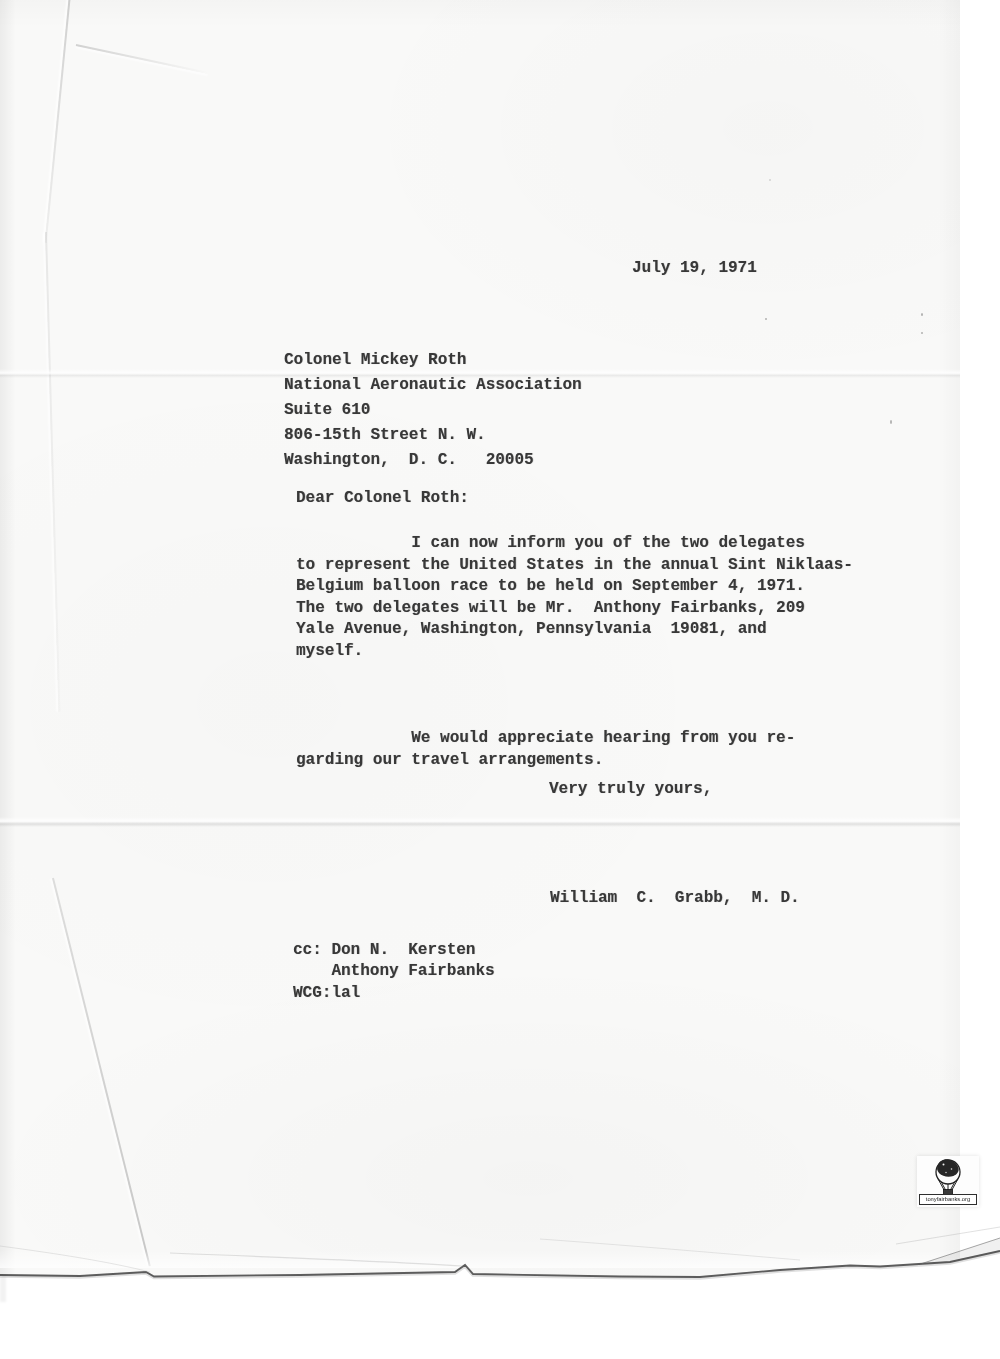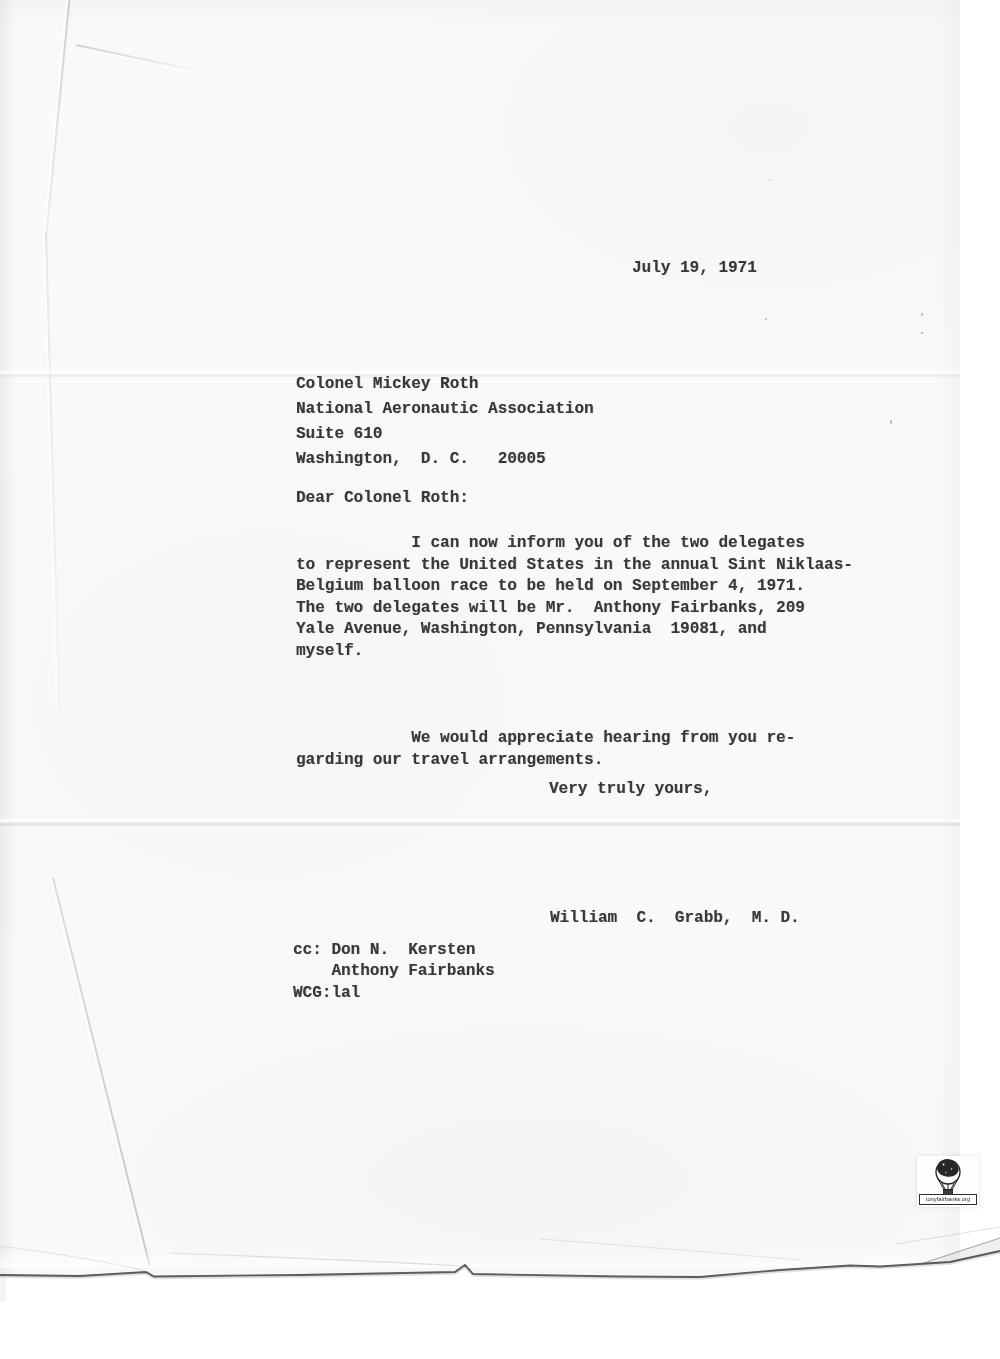--- a/index.html
+++ b/index.html
@@ -48,26 +48,26 @@
   .speck{position:absolute;background:rgba(70,70,70,.4);border-radius:50%;}
   
   .line{
     position:relative;white-space:pre;
     font:700 16px/21.6px "Liberation Mono",monospace;
     color:#383838;letter-spacing:0;
     text-shadow:.4px .4px .7px rgba(70,70,70,.45);
   }
   .block{position:absolute;}
   .date{position:absolute;left:632px;top:258px;}
-  .address{left:296px;top:348px;margin-top:24px;} .address .line{line-height:25px;}
+  .address{left:284px;top:348px;} .address .line{line-height:25px;}
   .salutation{position:absolute;left:296px;top:488px;text-align:right;}
   .para1{left:296px;top:533px;}
   .para2{left:296px;top:728px;}
   .closing{position:absolute;left:549px;top:779px;}
-  .signature{position:absolute;left:550px;top:908px;}
+  .signature{position:absolute;left:550px;top:888px;}
   .cc{left:293px;top:940px;} .cc .line{line-height:21.4px;}
   
   .edge-svg{position:absolute;left:0;top:1200px;width:1000px;height:110px;pointer-events:none;}
   
   .stamp{
     position:absolute;left:917px;top:1156px;width:62px;height:51px;
     background:#fdfdfd;box-shadow:0 0 4px rgba(0,0,0,.12);
   }
   .stamp svg{position:absolute;left:0;top:1px;}
   .stamp-label{
@@ -96,20 +96,21 @@
     <div class="speck" style="left:921px;top:332px;width:2px;height:2px"></div>
     <div class="speck" style="left:890px;top:420px;width:2px;height:4px"></div>
     <div class="speck" style="left:769px;top:179px;width:2px;height:2px;opacity:.5"></div>
 
     <div class="line date">July 19, 1971</div>
 
     <div class="block address">
       <div class="line">Colonel Mickey Roth</div>
       <div class="line">National Aeronautic Association</div>
       <div class="line">Suite 610</div>
+      <div class="line">806-15th Street N. W.</div>
       <div class="line">Washington,  D. C.   20005</div>
     </div>
 
     <div class="line salutation">Dear Colonel Roth:</div>
 
     <div class="block para1">
       <div class="line">            I can now inform you of the two delegates</div>
       <div class="line">to represent the United States in the annual Sint Niklaas-</div>
       <div class="line">Belgium balloon race to be held on September 4, 1971.</div>
       <div class="line">The two delegates will be Mr.  Anthony Fairbanks, 209</div>

